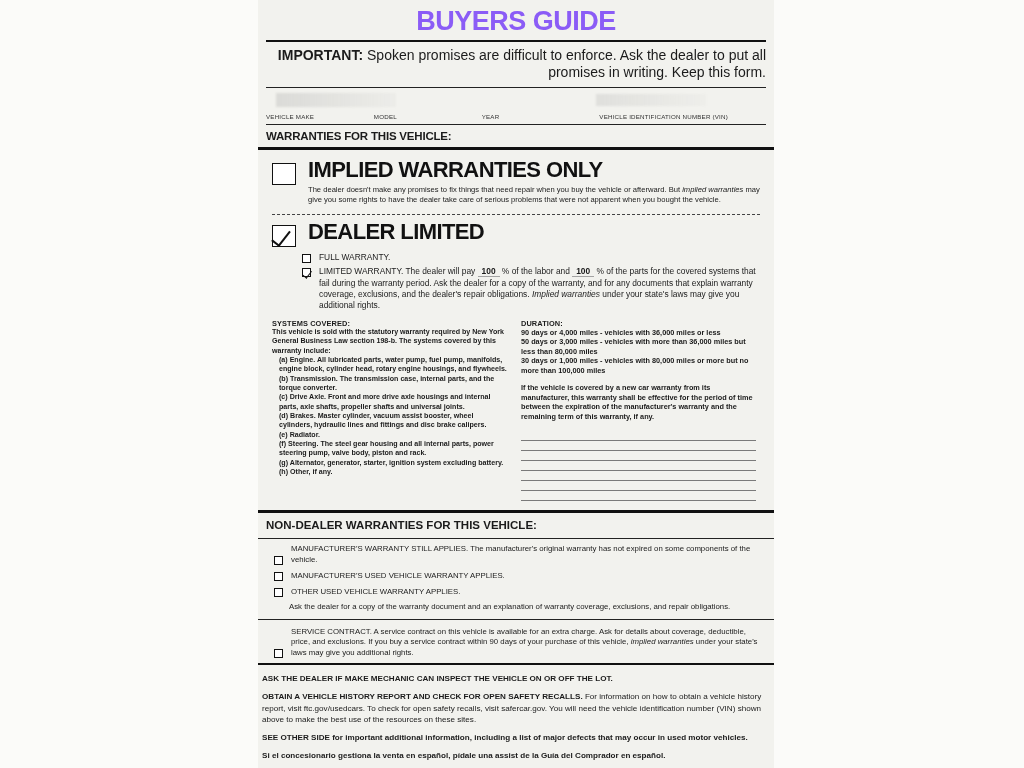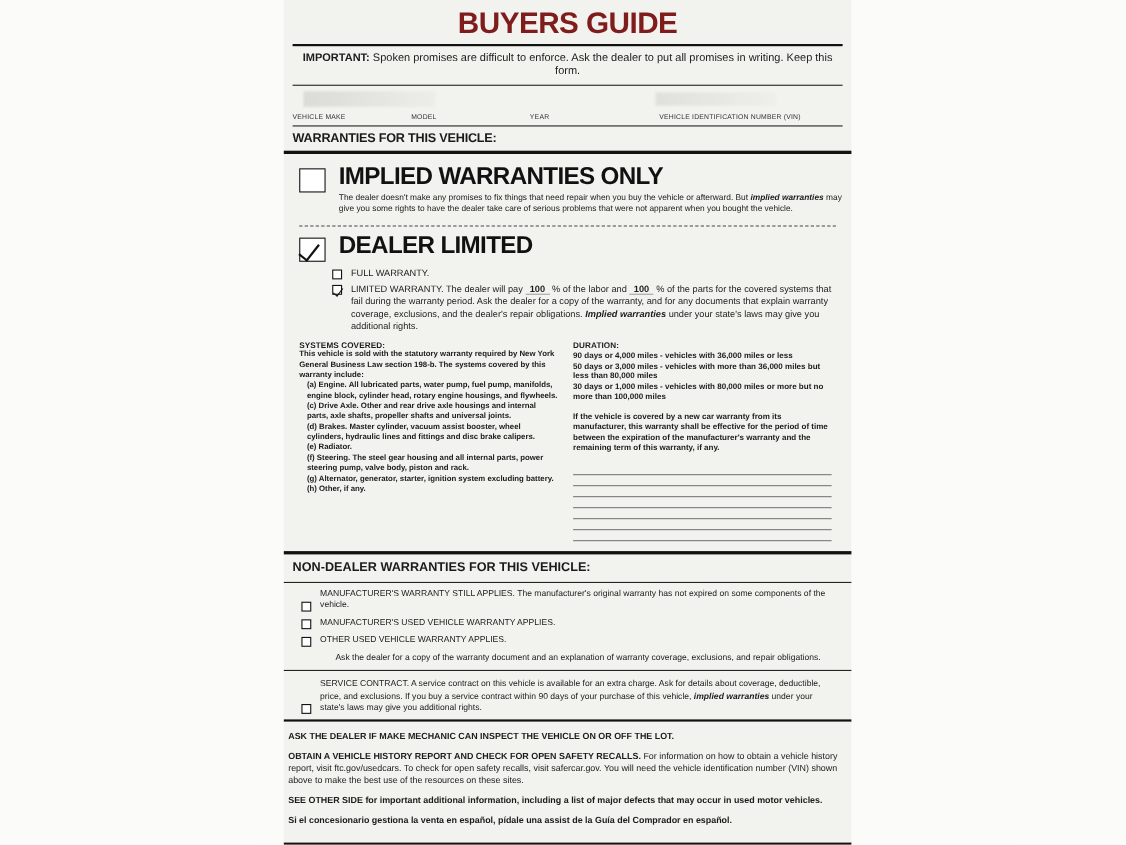--- a/index.html
+++ b/index.html
@@ -31,29 +31,29 @@
     box-sizing: border-box;
   }
   .pad { padding: 0 8px; }
 
   .title {
     text-align: center;
     font-size: 27px;
     font-weight: bold;
     letter-spacing: -0.5px;
     margin: 6px 0 2px 0;
-    color: #7f1d1d;
+    color: #8b5cf6;
   }
   .rule-thin { border-top: 1px solid #222; margin: 3px 0; }
   .rule-med { border-top: 2px solid #111; margin: 3px 0; }
   .rule-thick { border-top: 3px solid #111; margin: 3px 0; }
 
   .important {
-    font-size: 10px;
-    text-align: center;
+    font-size: 14px;
+    text-align: right;
     padding: 2px 0 3px 0;
     line-height: 1.2;
   }
   .important b { font-weight: bold; }
 
   .vehicle-fields {
     display: flex;
     align-items: flex-end;
     height: 30px;
     position: relative;
@@ -163,21 +163,21 @@
   .dw-label {
     font-size: 8.4px;
     padding-left: 8px;
     line-height: 1.35;
   }
   .ul {
     border-bottom: 1px solid #a3a3a3;
     padding: 0 4px;
     font-weight: bold;
   }
-  em { font-style: italic; font-weight: bold; }
+  em { font-style: italic; }
 
   .two-col {
     display: flex;
     padding: 7px 0 6px 14px;
     gap: 14px;
   }
   .col-l { width: 235px; }
   .col-r { width: 235px; }
   .col-h {
     font-size: 7.4px;
@@ -215,21 +215,20 @@
     font-size: 7.8px;
     line-height: 1.35;
     padding-left: 8px;
     padding-right: 4px;
   }
   .nd-note {
     font-size: 7.8px;
     line-height: 1.35;
     margin: 4px 0 6px 23px;
     padding-right: 4px;
-    text-align: center;
   }
   .bottom {
     font-size: 8.1px;
     line-height: 1.38;
     padding: 5px 4px 4px 4px;
   }
   .bottom p { margin: 0 0 7px 0; }
   .bottom b { font-weight: bold; }
 </style>
 </head>
@@ -292,21 +291,22 @@
         </div>
       </div>
     </div>
 
     <div class="two-col">
       <div class="col-l">
         <div class="col-h">SYSTEMS COVERED:</div>
         <div class="col-b">This vehicle is sold with the statutory warranty required by New York General Business Law section 198-b. The systems covered by this warranty include:</div>
         <div class="col-b">
           <span class="ind">(a) Engine. All lubricated parts, water pump, fuel pump, manifolds, engine block, cylinder head, rotary engine housings, and flywheels.</span>
-          <span class="ind">(c) Drive Axle. Other and rear drive axle housings and internal parts, axle shafts, propeller shafts and universal joints.</span>
+          <span class="ind">(b) Transmission. The transmission case, internal parts, and the torque converter.</span>
+          <span class="ind">(c) Drive Axle. Front and more drive axle housings and internal parts, axle shafts, propeller shafts and universal joints.</span>
           <span class="ind">(d) Brakes. Master cylinder, vacuum assist booster, wheel cylinders, hydraulic lines and fittings and disc brake calipers.</span>
           <span class="ind">(e) Radiator.</span>
           <span class="ind">(f) Steering. The steel gear housing and all internal parts, power steering pump, valve body, piston and rack.</span>
           <span class="ind">(g) Alternator, generator, starter, ignition system excluding battery.</span>
           <span class="ind">(h) Other, if any.</span>
         </div>
       </div>
       <div class="col-r">
         <div class="col-h">DURATION:</div>
         <div class="col-rb">90 days or 4,000 miles - vehicles with 36,000 miles or less</div>

